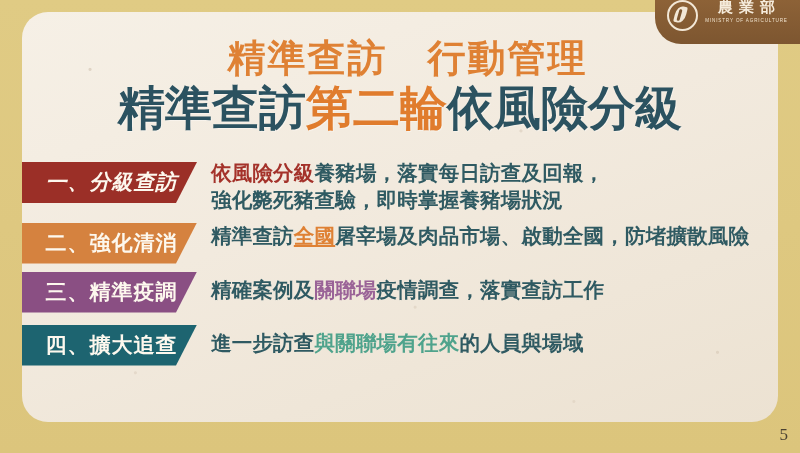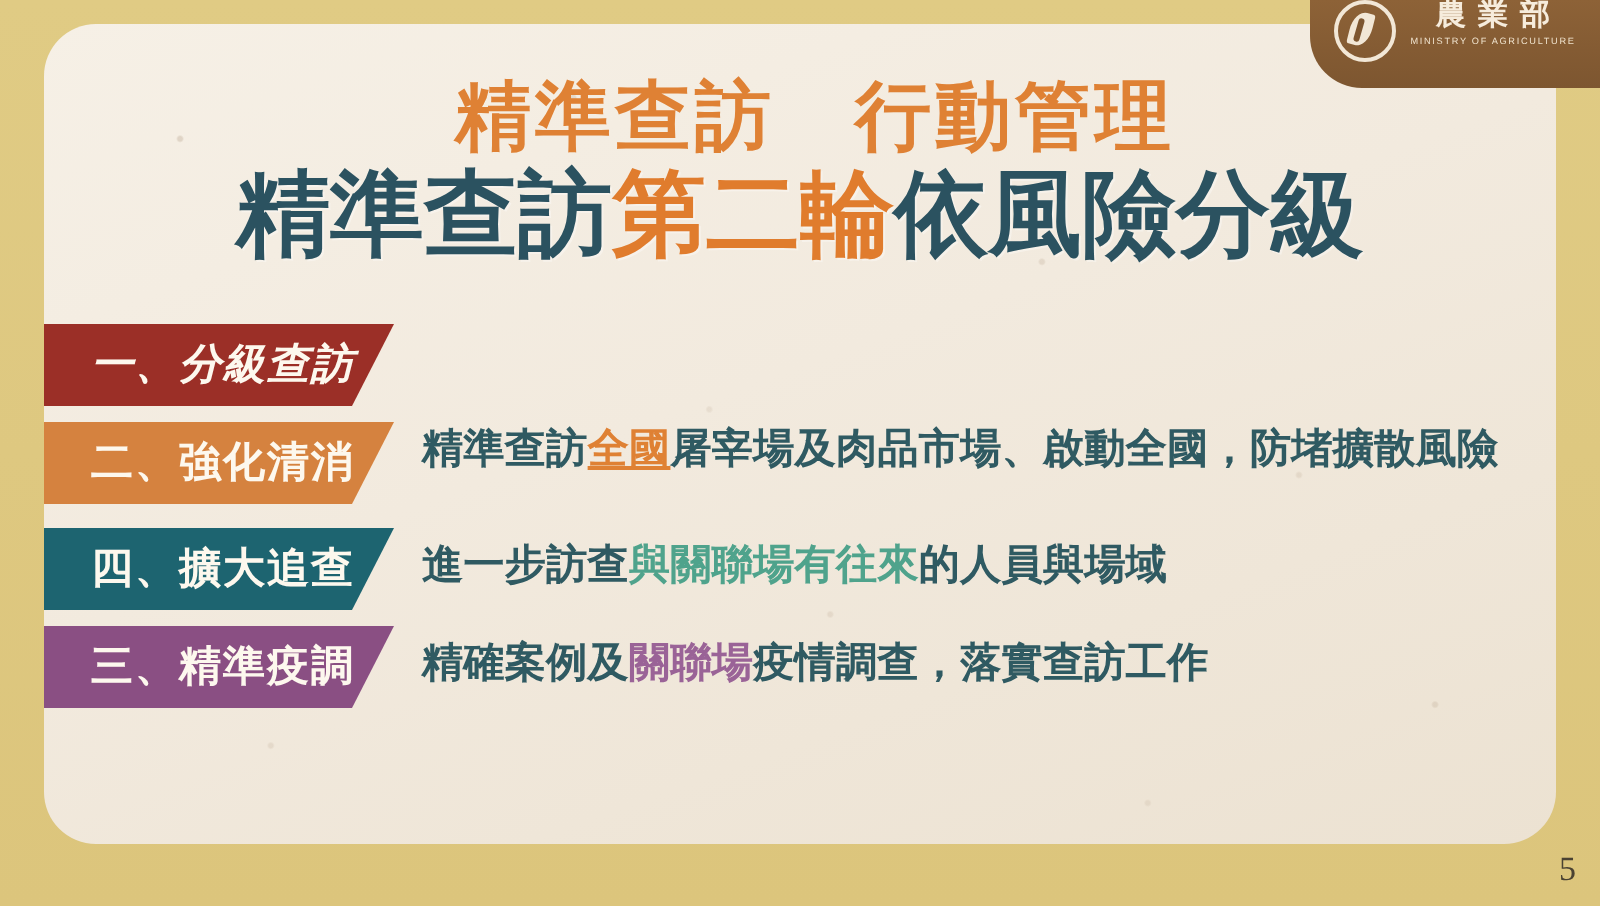--- a/index.html
+++ b/index.html
@@ -143,40 +143,44 @@
   <div id="subtitle">精準查訪　行動管理</div>
 
   <div id="title">
     <span>精準查訪</span><span class="hl">第二輪</span><span>依風險分級</span>
   </div>
 
   <div id="rows">
 
     <div class="row r1">
       <div class="badge">一、分級查訪</div>
+      <div class="body">
+        <span class="c-red">依風險分級</span><span class="c-teal">養豬場，落實每日訪查及回報，</span><br>
+        <span class="c-teal">強化斃死豬查驗，即時掌握養豬場狀況</span>
+      </div>
     </div>
 
     <div class="row r2">
       <div class="badge">二、強化清消</div>
       <div class="body">
         <span class="c-teal">精準查訪</span><span class="c-orange">全國</span><span class="c-teal">屠宰場及肉品市場、啟動全國，防堵擴散風險</span>
+      </div>
+    </div>
+
+    <div class="row r3">
+      <div class="badge">三、精準疫調</div>
+      <div class="body">
+        <span class="c-teal">精確案例及</span><span class="c-purple">關聯場</span><span class="c-teal">疫情調查，落實查訪工作</span>
       </div>
     </div>
 
     <div class="row r4">
       <div class="badge">四、擴大追查</div>
       <div class="body">
         <span class="c-teal">進一步訪查</span><span class="c-green">與關聯場有往來</span><span class="c-teal">的人員與場域</span>
       </div>
     </div>
 
-    <div class="row r3">
-      <div class="badge">三、精準疫調</div>
-      <div class="body">
-        <span class="c-teal">精確案例及</span><span class="c-purple">關聯場</span><span class="c-teal">疫情調查，落實查訪工作</span>
-      </div>
-    </div>
-
   </div>
 
   <div id="pagenum">5</div>
 
 </div>
 
 </body></html>

